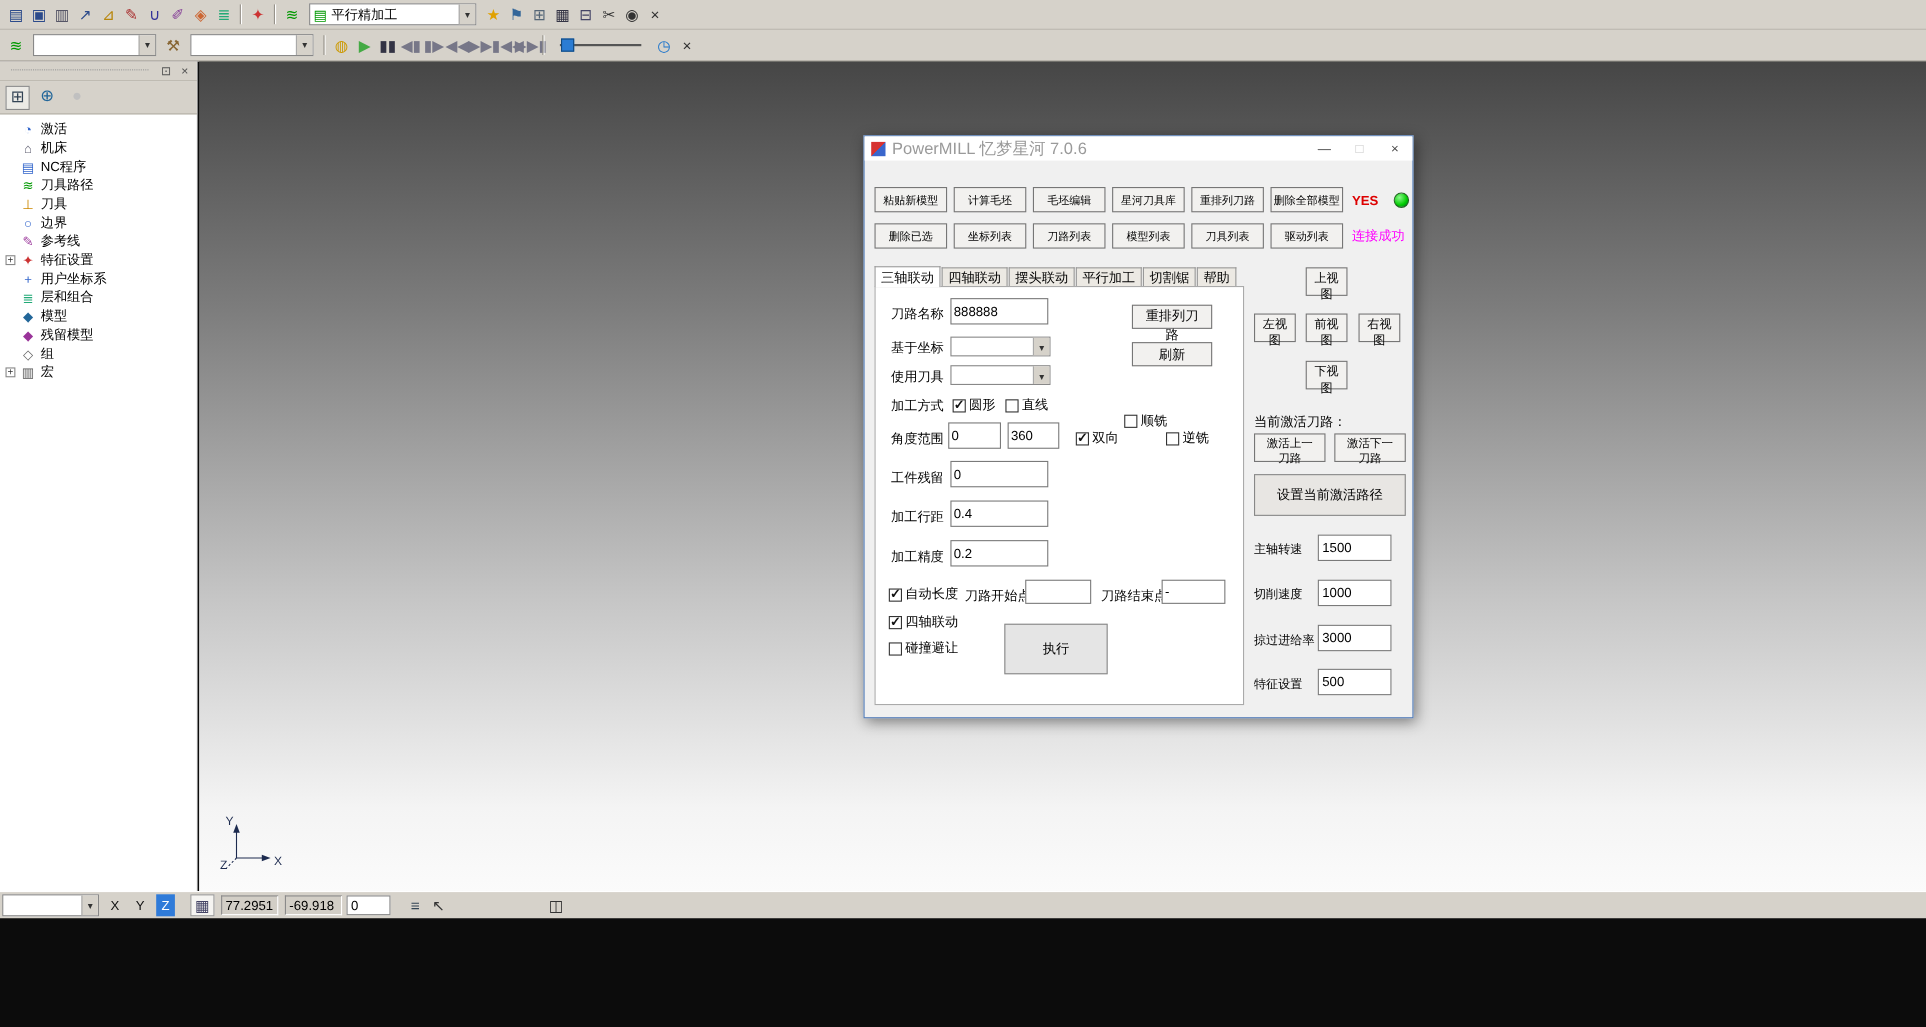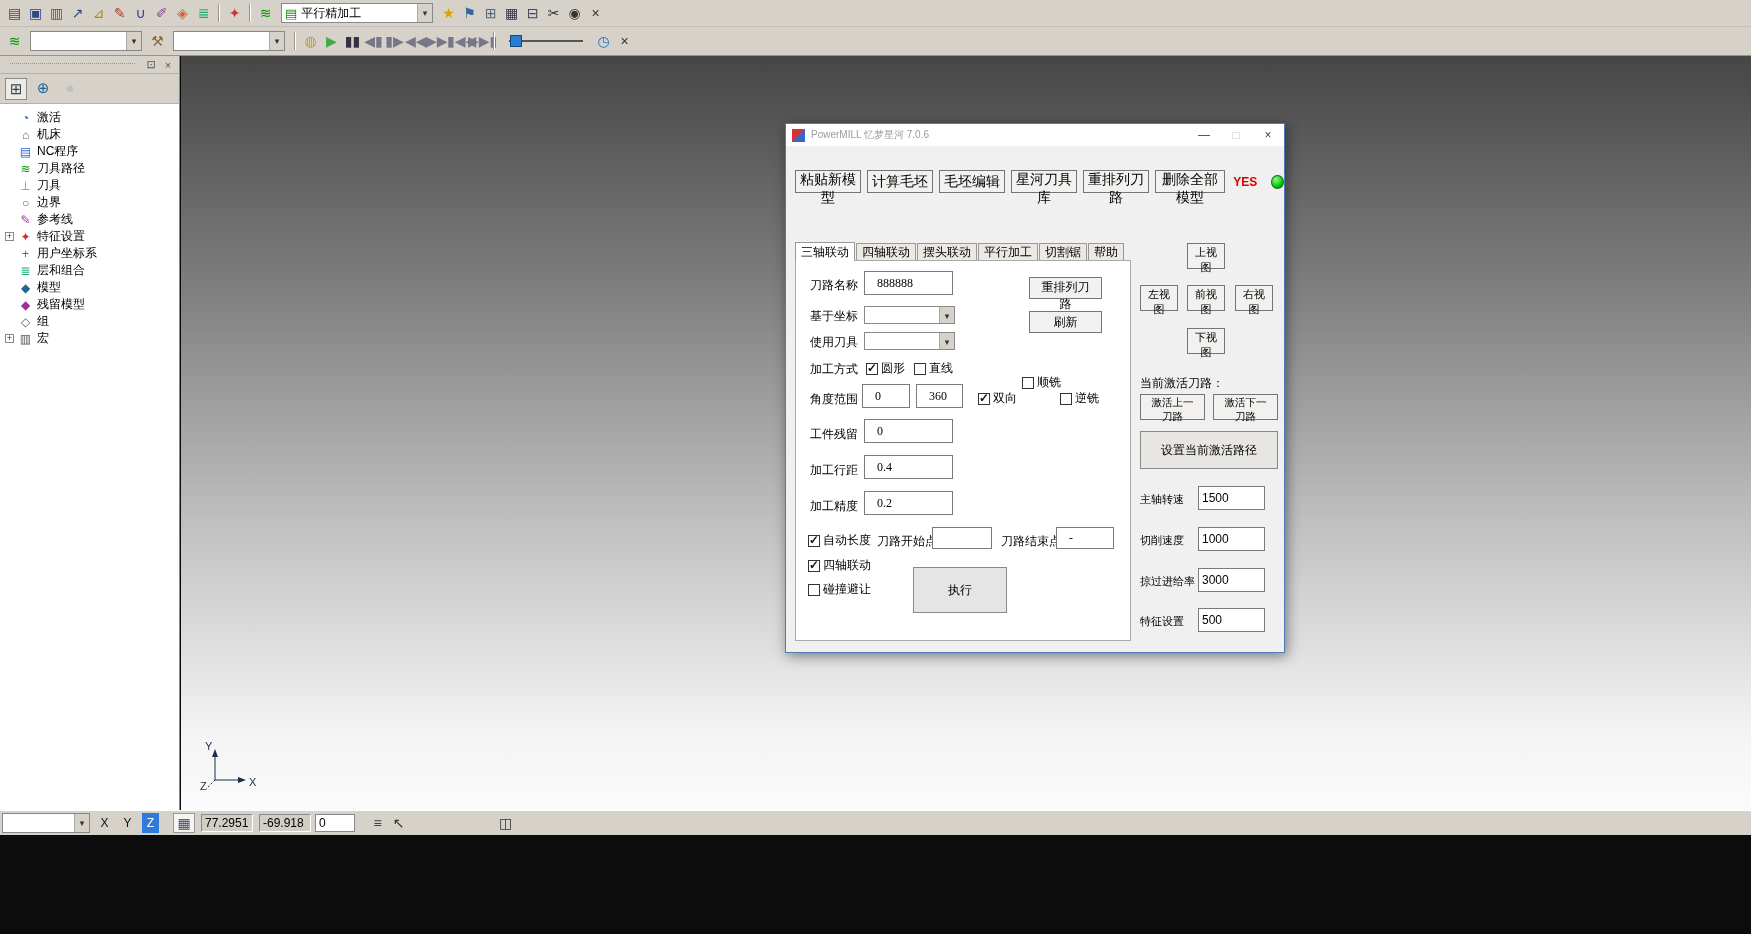--- a/index.html
+++ b/index.html
@@ -46,38 +46,38 @@
   .axis-btn.active{background:#2f7bd9;color:#fff}
   .sb-grid{margin-left:14px;color:#446;border:1px solid #999;background:#f5f4f1;width:22px;height:20px;line-height:19px}
   .sb-field{width:52px;height:18px;background:#d2cec6;border:1px solid;border-color:#8a8a8a #fff #fff #8a8a8a;font-size:12px;padding:0 3px;line-height:16px;margin-left:6px;overflow:hidden}
   #sbFieldX{}
   .sb-input{width:40px;height:18px;background:#fff;border:1px solid #888;font-size:12px;padding:0 3px;margin-left:4px;font-family:inherit}
   #sbA{margin-left:12px}#sbB{margin-left:86px}
   
   .dialog{position:absolute;left:785px;top:123px;width:500px;height:530px;background:#f0f0f0;border:1px solid #4f7ab8;box-shadow:2px 3px 12px rgba(0,0,0,.45);z-index:10}
   .dlg-title{position:absolute;top:0;left:0;right:0;height:22px;background:#fff;display:flex;align-items:center;padding-left:6px}
   .dlg-ico{width:13px;height:13px;background:linear-gradient(135deg,#d63333 0 50%,#3a66cc 50% 100%);margin-right:6px;flex:none}
-  .dlg-title-text{font-size:10px;color:#9a9a9a;flex:1;white-space:nowrap}
+  .dlg-title-text{font-size:15px;color:#9a9a9a;flex:1;white-space:nowrap}
   .wbtn{width:32px;height:22px;text-align:center;line-height:22px;font-size:12px;color:#444;cursor:default}
   .wbtn.max{color:#c9c9c9}
   .dlg-menu{position:absolute;top:22px;left:0;right:0;height:22px;background:#fff;display:flex;align-items:center;padding-left:3px;border-bottom:1px solid #e8e8e8}
   .menu-item{padding:0 7px;font-size:12px;color:#111;cursor:default}
   .dlg-row{position:absolute;left:9px;display:flex;gap:6px;align-items:center}
   #dlgRow1{top:46px}#dlgRow2{top:79px}
   .btnset{display:flex;gap:6px}
-  .dbtn{height:23px;min-width:66px;padding:0 2px;background:#f2f1ef;border:1px solid #767676;font-size:14px;font-family:inherit;color:#000;cursor:default}
+  .dbtn{height:23px;min-width:66px;padding:0 2px;background:#f2f1ef;border:1px solid #767676;font-size:10px;font-family:inherit;color:#000;cursor:default}
   .yes{color:#d00;font-weight:bold;font-size:12px;margin-left:2px}
   .light{width:14px;height:14px;border-radius:50%;background:radial-gradient(circle at 35% 30%,#8cf78c,#0c0 60%,#063);border:1px solid #262;margin-left:8px}
   .conn{color:#f0f;font-size:12px;margin-left:2px;white-space:nowrap}
   .dlg-tabs{position:absolute;left:9px;top:119px;display:flex;z-index:2}
   .tab{height:17px;line-height:16px;padding:0 5px;font-size:12px;background:#ece9e3;border:1px solid #999;border-bottom:none;margin-right:1px;cursor:default}
   .tab.active{background:#fff;height:19px;position:relative;top:-1px;line-height:18px}
   .tabpanel{position:absolute;left:9px;top:136px;width:336px;height:381px;background:#fff;border:1px solid #aaa}
   .fl{position:absolute;font-size:12px;white-space:nowrap}
-  .tinp{position:absolute;height:24px;border:1px solid #7a7a7a;font-size:12px;padding:0 12px;font-family:Liberation Serif, serif;background:#fff}
+  .tinp{position:absolute;height:24px;border:1px solid #7a7a7a;font-size:12px;padding:0 2px;font-family:Liberation Sans, sans-serif;background:#fff}
   .pbtn{position:absolute;background:#f2f1ef;border:1px solid #767676;font-size:12px;font-family:inherit;color:#000;cursor:default}
   .chk{position:absolute;display:flex;align-items:center;font-size:12px;white-space:nowrap;cursor:default}
   .chk .box{width:12px;height:12px;border:1px solid #333;background:#fff;margin-right:3px;position:relative;flex:none}
   .chk.checked .box::after{content:"✓";position:absolute;left:0;top:-3px;font-size:12px;font-weight:bold;color:#111}
   
   #lName{left:14px;top:16px}#iName{left:68px;top:10px;width:89px}
   #btnReorder{left:233px;top:16px;width:73px;height:22px}
   #lCoord{left:14px;top:47px}#cCoord{position:absolute;left:68px;top:45px;width:91px;height:18px}
   #btnRefresh{left:233px;top:50px;width:73px;height:22px}
   #lTool{left:14px;top:73px}#cTool{position:absolute;left:68px;top:71px;width:91px;height:18px}
@@ -294,20 +294,31 @@
           <button class="dbtn">粘贴新模型</button>
           <button class="dbtn">计算毛坯</button>
           <button class="dbtn">毛坯编辑</button>
           <button class="dbtn">星河刀具库</button>
           <button class="dbtn">重排列刀路</button>
           <button class="dbtn">删除全部模型</button>
         </span>
       <span class="yes">YES</span>
       <span class="light"></span>
     </div>
+    <div class="dlg-row" id="dlgRow2">
+      <span class="btnset" id="row2Btns">
+          <button class="dbtn">删除已选</button>
+          <button class="dbtn">坐标列表</button>
+          <button class="dbtn">刀路列表</button>
+          <button class="dbtn">模型列表</button>
+          <button class="dbtn">刀具列表</button>
+          <button class="dbtn">驱动列表</button>
+        </span>
+      <span class="conn">连接成功</span>
+    </div>
 
     <div class="dlg-tabs" id="dlgTabs">
         <span class="tab active">三轴联动</span>
         <span class="tab">四轴联动</span>
         <span class="tab">摆头联动</span>
         <span class="tab">平行加工</span>
         <span class="tab">切割锯</span>
         <span class="tab">帮助</span>
       </div>
 

